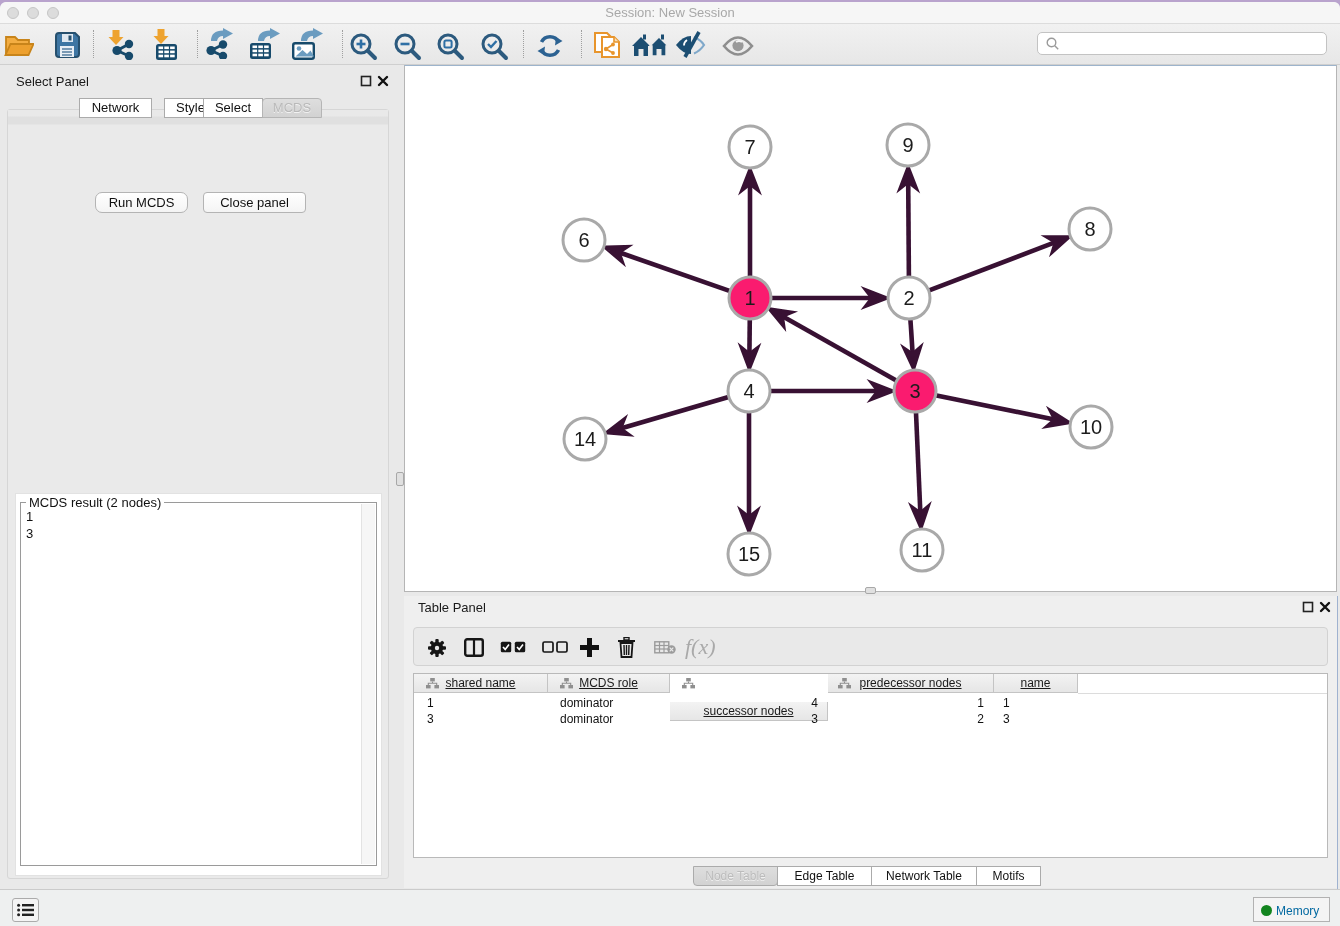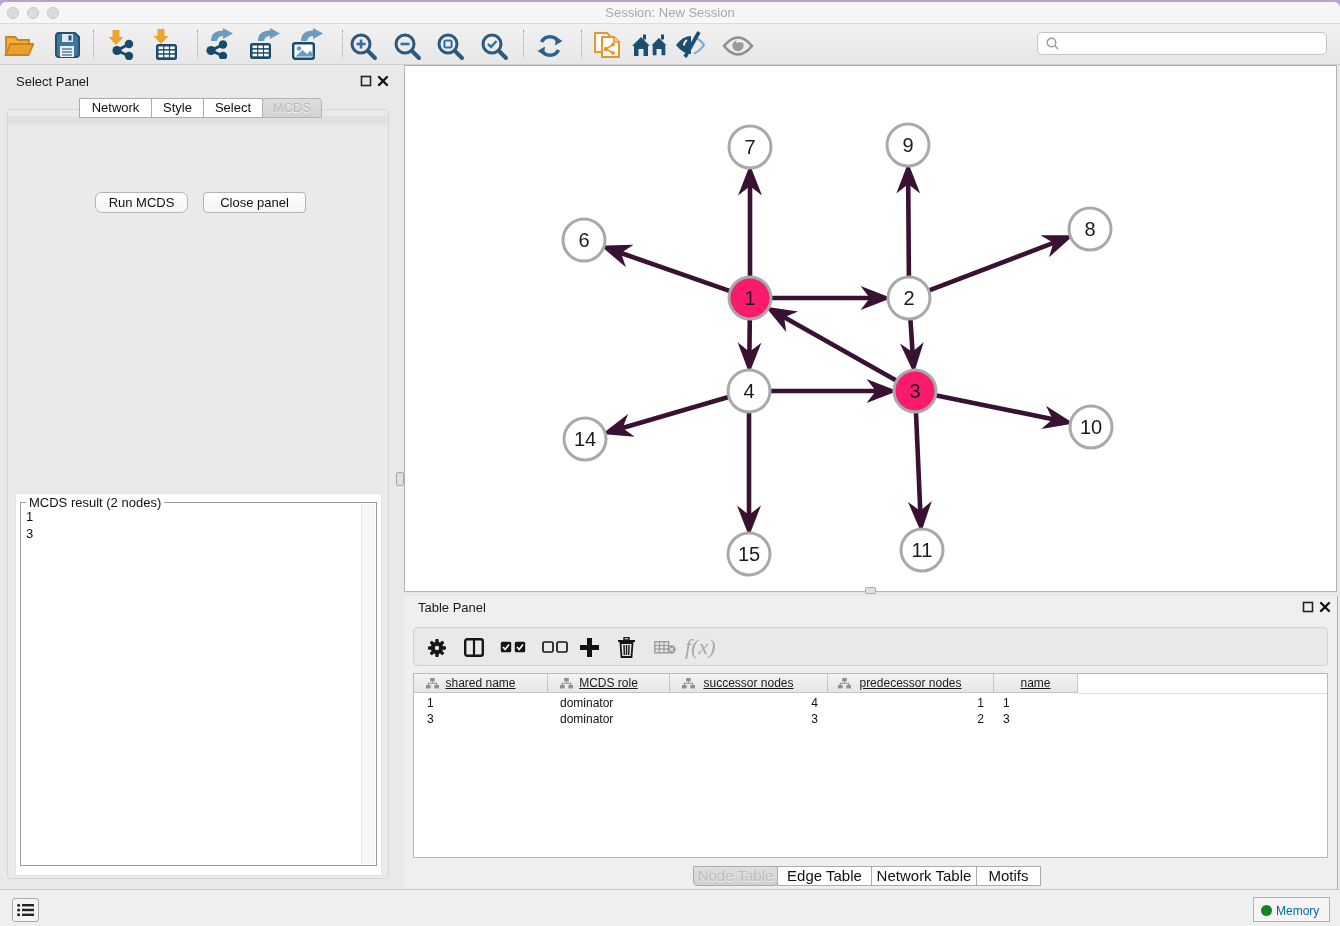--- a/index.html
+++ b/index.html
@@ -34,21 +34,21 @@
 .nwin { position:absolute; left:404px; top:65px; width:933px; height:527px; background:#fff; border:1px solid #b5b5b5; border-top:1px solid #9db4cc; }
 .ntitle { position:absolute; left:0; top:0; width:100%; height:21px; background:linear-gradient(#f6f6f6,#d8d8d8); border-bottom:1px solid #b0b0b0; }
 .ntext { position:absolute; width:100%; text-align:center; top:3px; font-size:13px; font-weight:bold; color:#1a1a1a; }
 .mac { position:absolute; top:3px; width:13px; height:13px; border-radius:50%; }
 
 .tpanel { position:absolute; left:404px; top:596px; width:933px; height:292px; background:#efefef; }
 .ttool { position:absolute; left:9px; top:31px; width:915px; height:39px; background:#e9e9e9; border:1px solid #d2d2d2; border-radius:4px; }
 .tgrid { position:absolute; left:9px; top:77px; width:915px; height:185px; background:#fff; border:1px solid #b9b9b9; }
 .thead { position:absolute; left:0; top:0; height:19px; background:linear-gradient(#f3f3f3,#e6e6e6); border-right:1px solid #c4c4c4; border-bottom:1px solid #c4c4c4; font-size:12px; color:#1a1a1a; text-align:center; line-height:18px;text-decoration:underline; }
 .trow { position:absolute; font-size:12px; color:#111; height:16px; line-height:16px; }
-.btab { position:absolute; top:270px; height:20px; background:#fff; border:1px solid #ababab; font-size:15px; text-align:center; line-height:18px; color:#111; }
+.btab { position:absolute; top:270px; height:20px; background:#fff; border:1px solid #ababab; font-size:12px; text-align:center; line-height:18px; color:#111; }
 .btab.dis { background:linear-gradient(#dedede,#d2d2d2); color:#bcbcbc; text-shadow:0 1px 0 #f0f0f0; border-radius:0 0 4px 4px; }
 
 .statusbar { position:absolute; left:0; top:889px; width:1340px; height:37px; background:#eef0f0; border-top:1px solid #cbcbcb; }
 .listbtn { position:absolute; left:12px; top:8px; width:27px; height:24px; background:#f4f4f4; border:1px solid #ababab; border-radius:3px; }
 .membtn { position:absolute; right:10px; top:7px; width:77px; height:25px; background:#f4f4f4; border:1px solid #b2b2b2; font-size:12px; color:#0369a1; }
 </style>
 </head>
 <body>
 <div class="win"></div>
 
@@ -218,21 +218,21 @@
 <div class="cpanel">
   <div class="phead" style="position:absolute;left:16px;top:9px;">Select Panel</div>
   <svg width="12" height="12" style="position:absolute;left:360px;top:10px;" viewBox="0 0 12 12">
       <rect x="1.5" y="1.5" width="9" height="9" fill="none" stroke="#222" stroke-width="1.6"></rect>
     </svg>
   <svg width="12" height="12" style="position:absolute;left:377px;top:10px;" viewBox="0 0 12 12">
       <path d="M2 2 L10 10 M10 2 L2 10" stroke="#111" stroke-width="2.4" stroke-linecap="round"></path>
     </svg>
   <div class="tabrow">
     <div class="tab" style="left:79px;width:73px;">Network</div>
-    <div class="tab" style="left:151px;width:53px;">Style</div>
+    <div class="tab" style="left:164px;width:53px;">Style</div>
     <div class="tab" style="left:203px;width:60px;">Select</div>
     <div class="tab dis" style="left:262px;width:60px;">MCDS</div>
   </div>
   <div class="cbody">
       <div style="position:absolute;left:0;top:0;width:100%;height:15px;background:linear-gradient(#e9e9e9 0 6px,#e0e0e0 7px 14px,#eaeaea 15px);"></div>
     </div>
   <div class="btn" style="left:95px;top:127px;width:93px;border-radius:7px;">Run MCDS</div>
   <div class="btn" style="left:203px;top:127px;width:103px;">Close panel</div>
   <div class="mcdsbox">
     <div class="groupbox">
@@ -403,21 +403,21 @@
       <svg style="position:absolute;left:424px;top:4px;z-index:2;" width="13" height="11" viewBox="0 0 13 11">
         <g fill="#8f8f8f">
           <rect x="4.2" y="0" width="4.6" height="3.4"></rect>
           <rect x="0" y="7" width="4.6" height="3.4"></rect>
           <rect x="8.4" y="7" width="4.6" height="3.4"></rect>
           <path d="M6.5 3.4 V5.2 M2.3 7 V5.2 H10.7 V7" fill="none" stroke="#8f8f8f" stroke-width="1.1"></path>
         </g>
       </svg>
     <div class="thead" style="left:0px;width:134px;">shared name</div>
     <div class="thead" style="left:134px;width:122px;">MCDS role</div>
-    <div class="thead" style="left:256px;width:158px;">successor nodes</div>
+    <div class="thead" style="left:256px;width:158px;margin-top:28px;">successor nodes</div>
     <div class="thead" style="left:414px;width:166px;">predecessor nodes</div>
     <div class="thead" style="left:580px;width:84px;">name</div>
     <div style="position:absolute;left:664px;top:19px;width:249px;height:0;border-top:1px solid #dcdcdc;"></div>
     <div class="trow" style="left:13px;top:21px;">1</div>
     <div class="trow" style="left:146px;top:21px;">dominator</div>
     <div class="trow" style="left:256px;top:21px;width:148px;text-align:right;">4</div>
     <div class="trow" style="left:414px;top:21px;width:156px;text-align:right;">1</div>
     <div class="trow" style="left:589px;top:21px;">1</div>
     <div class="trow" style="left:13px;top:37px;">3</div>
     <div class="trow" style="left:146px;top:37px;">dominator</div>

